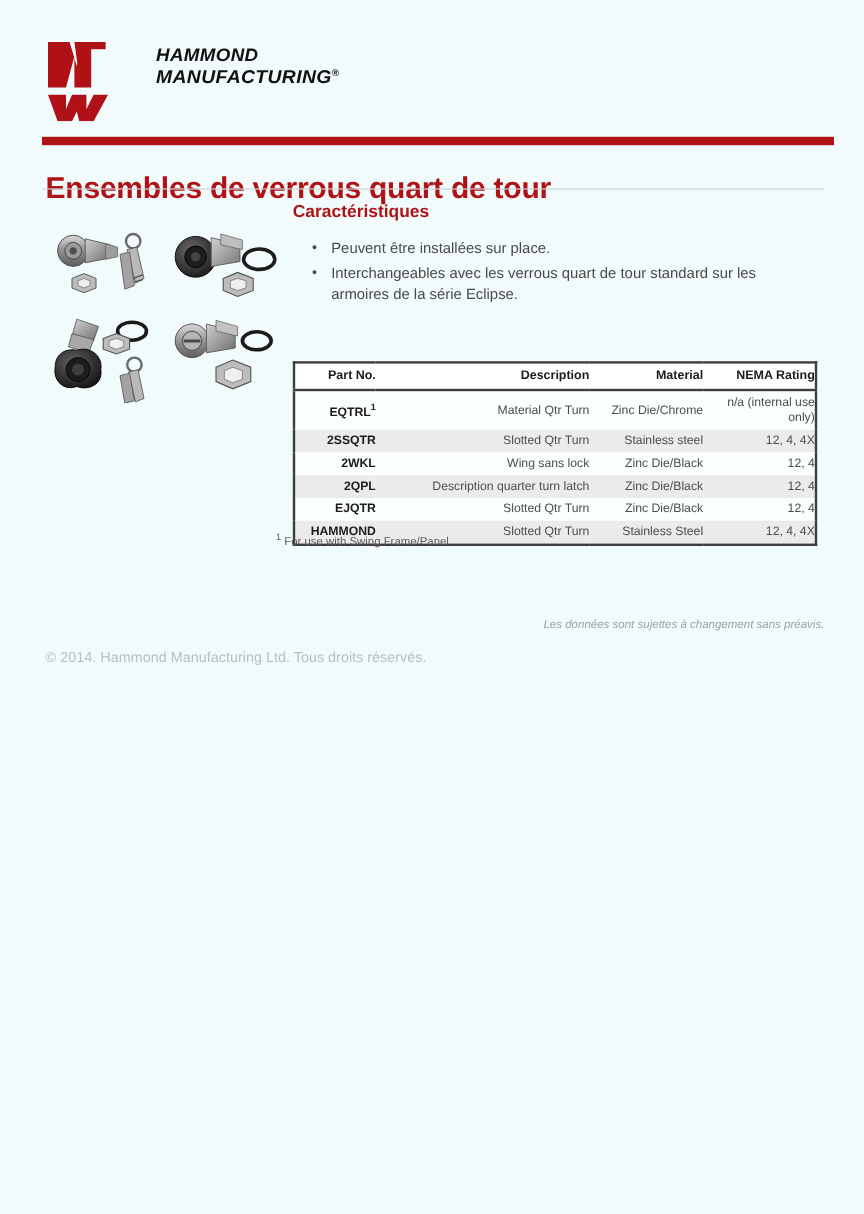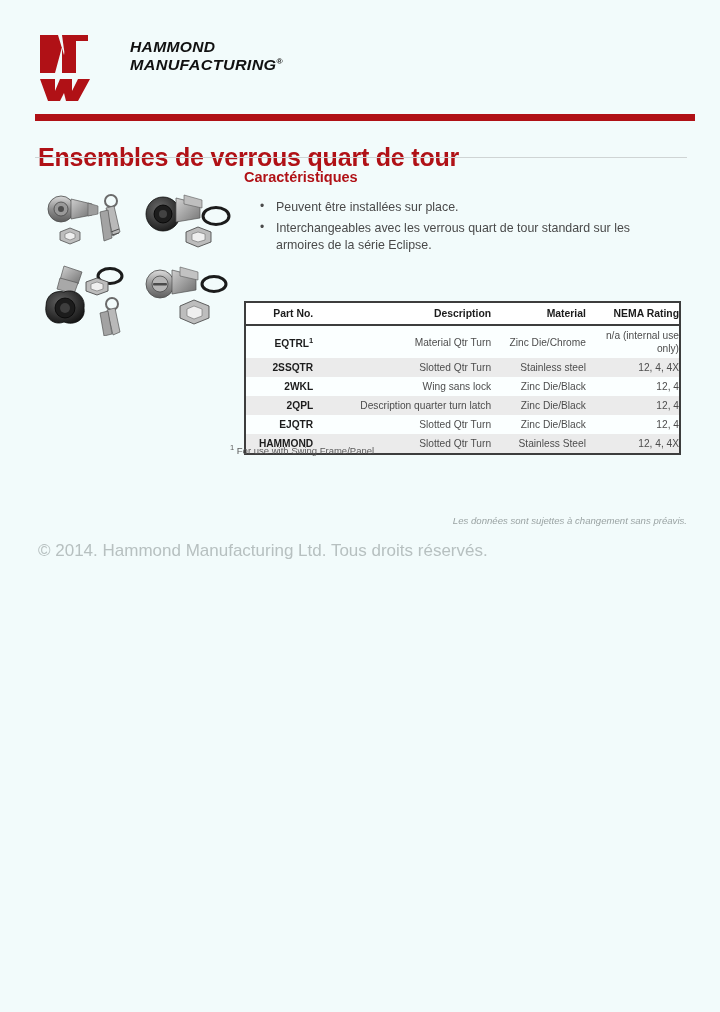--- a/index.html
+++ b/index.html
@@ -207,21 +207,21 @@
     top: 515px;
     font-size: 9.6px;
     font-style: italic;
     color: #9aa3a3;
     white-space: nowrap;
   }
   .copyright {
     position: absolute;
     left: 38px;
     top: 541px;
-    font-size: 17px;
+    font-size: 12px;
     color: #b7c0c0;
     white-space: nowrap;
   }
 </style>
 </head>
 <body>
 
 <div class="page">
 
   <div class="logo-block">

